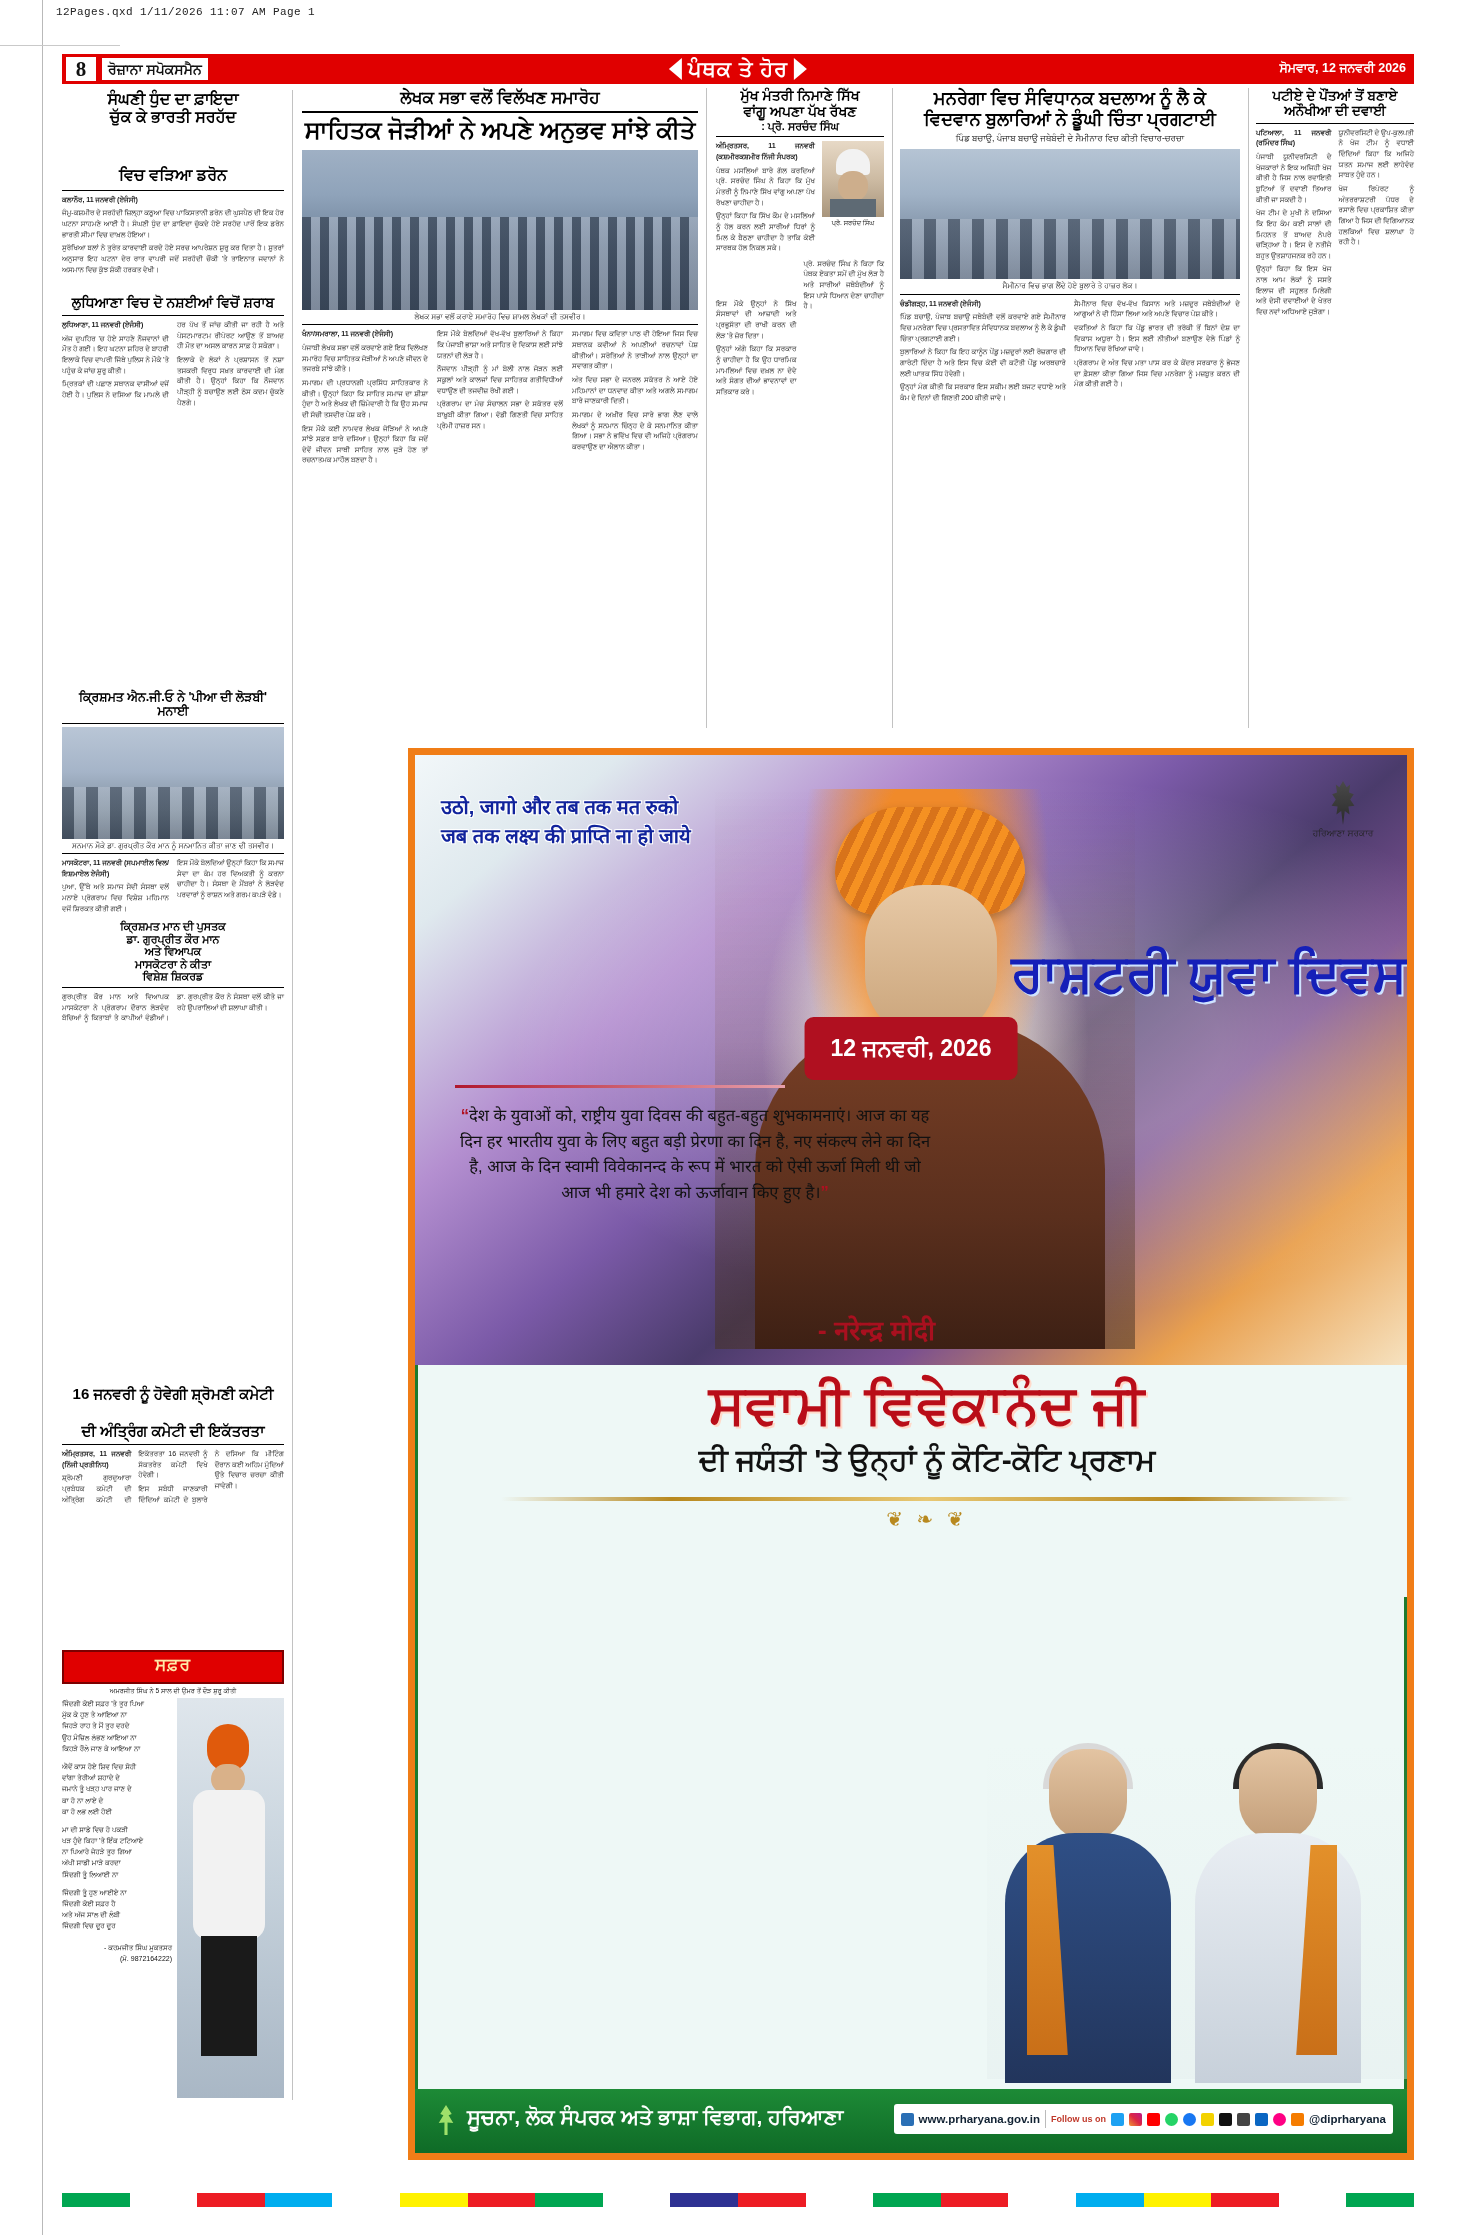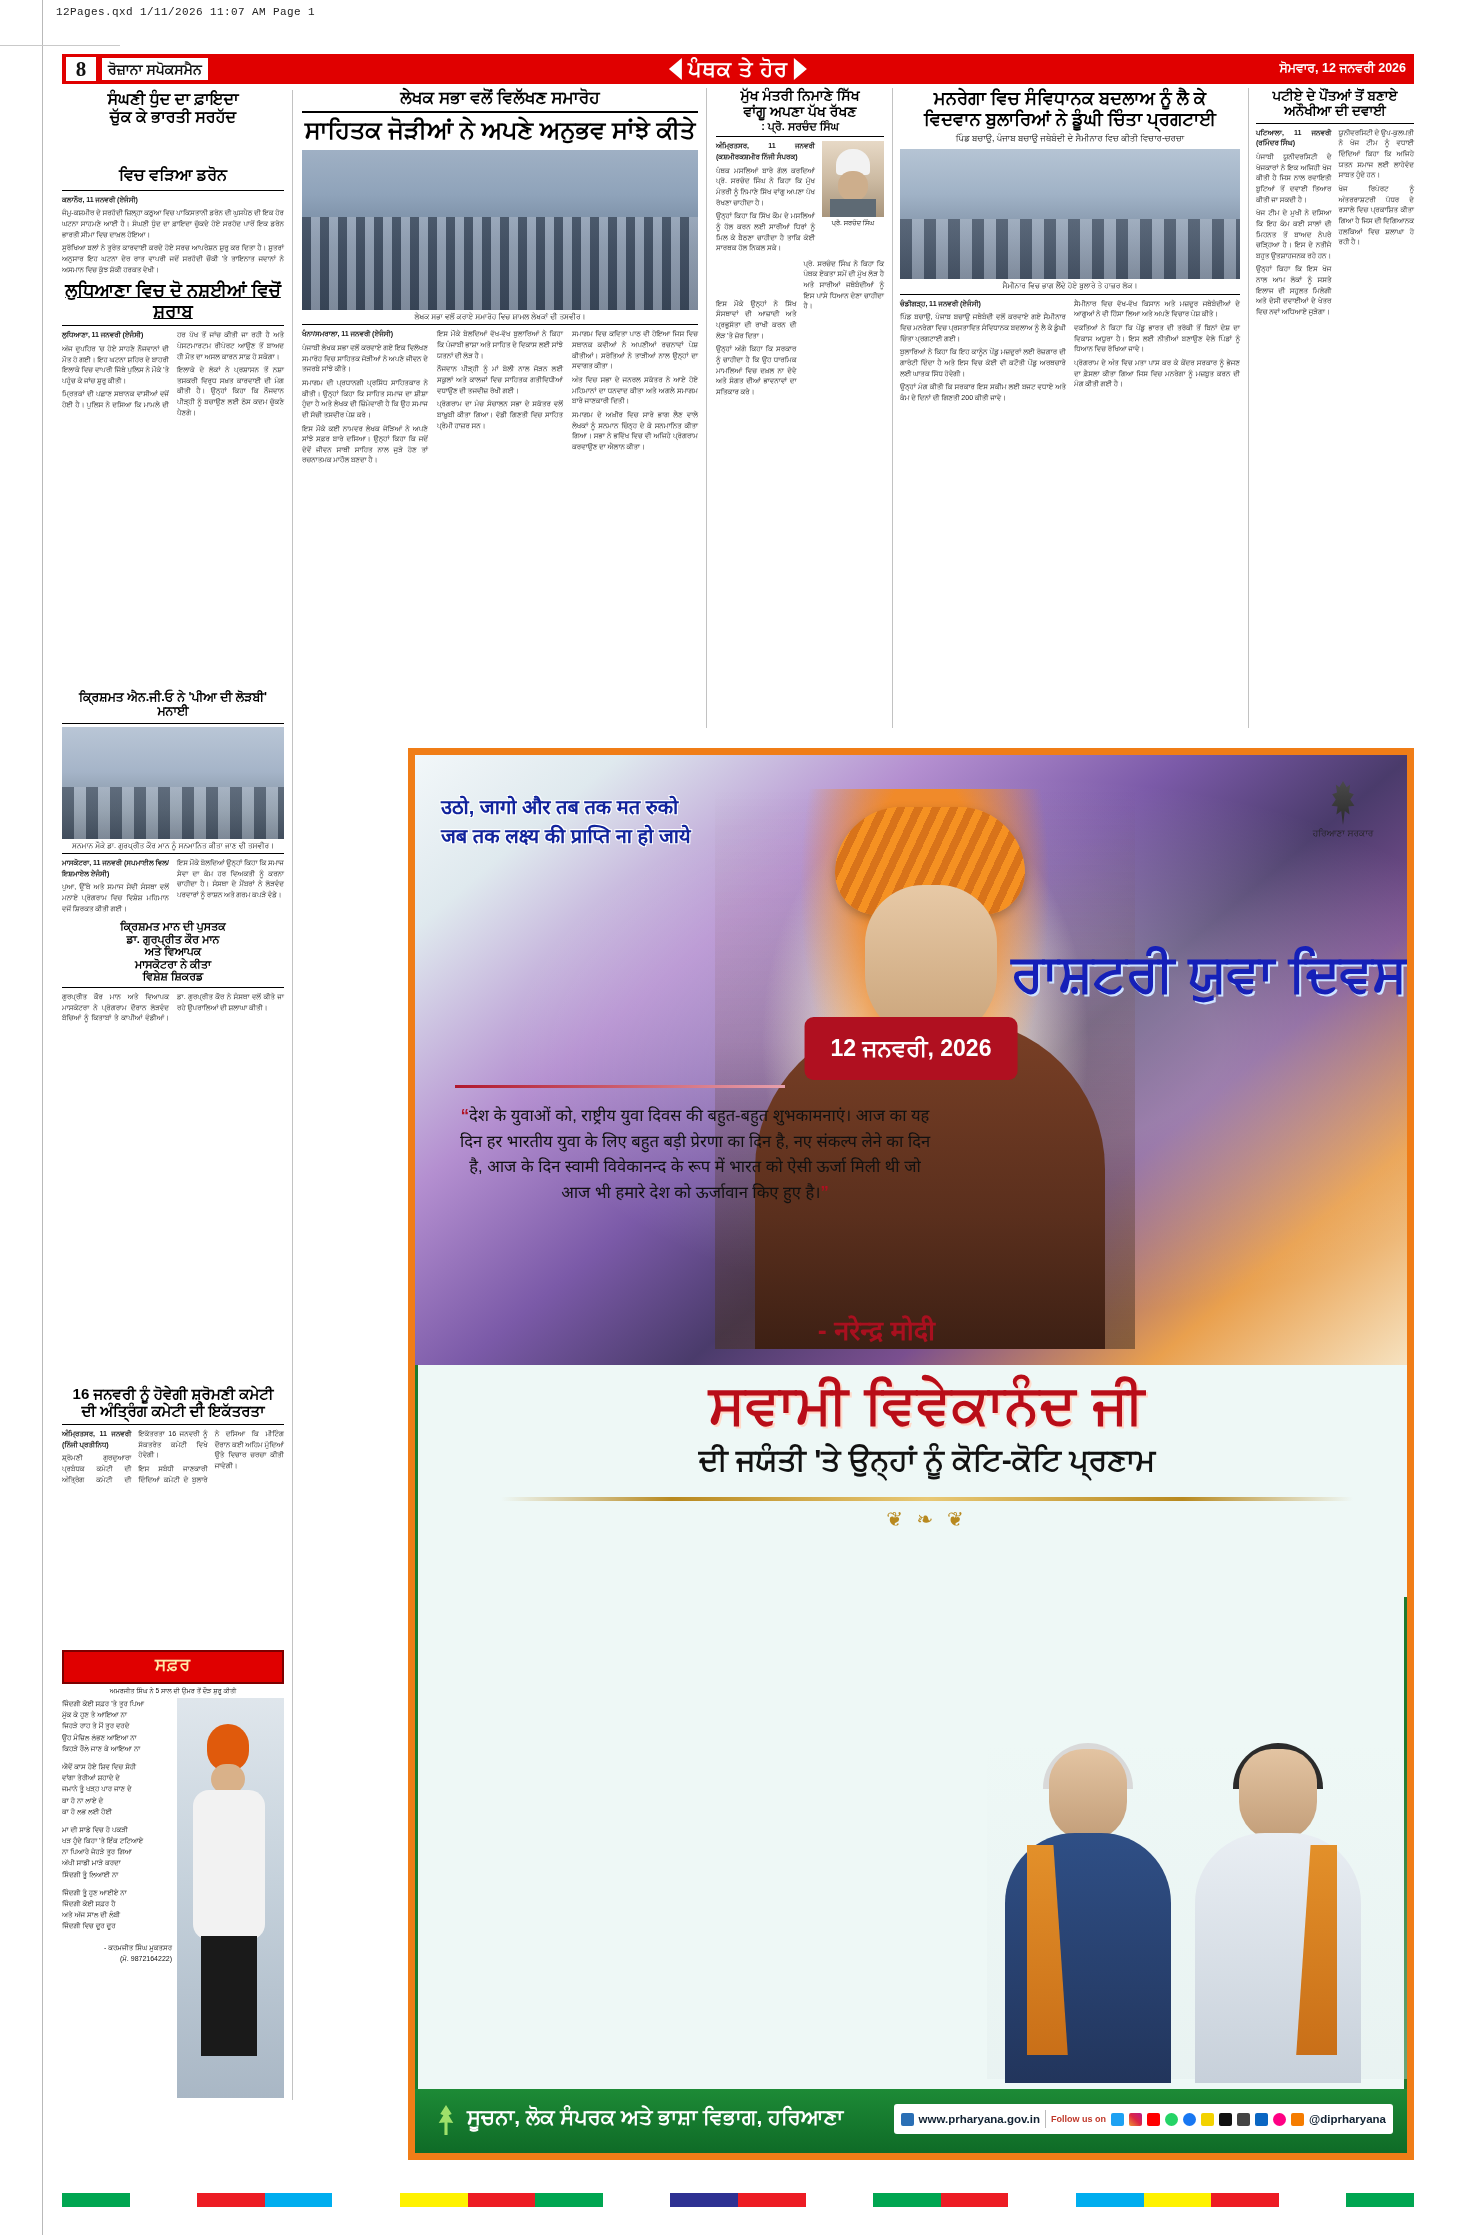--- a/index.html
+++ b/index.html
@@ -141,21 +141,21 @@
     <div class="hl" style="font-size:16px;">ਸੰਘਣੀ ਧੁੰਦ ਦਾ ਫ਼ਾਇਦਾ</div>
     <div class="hl" style="font-size:16px;">ਚੁੱਕ ਕੇ ਭਾਰਤੀ ਸਰਹੱਦ</div>
     <div class="hl" style="font-size:16px;margin-top:40px;">ਵਿਚ ਵੜਿਆ ਡਰੋਨ</div>
     <div class="rule" style="margin:5px 0 4px;"></div>
     <div class="body">
       <p><b>ਕਲਾਨੌਰ, 11 ਜਨਵਰੀ (ਏਜੰਸੀ)</b></p>
       <p>ਜੰਮੂ-ਕਸ਼ਮੀਰ ਦੇ ਸਰਹੱਦੀ ਜ਼ਿਲ੍ਹਾ ਕਠੂਆ ਵਿਚ ਪਾਕਿਸਤਾਨੀ ਡਰੋਨ ਦੀ ਘੁਸਪੈਠ ਦੀ ਇਕ ਹੋਰ ਘਟਨਾ ਸਾਹਮਣੇ ਆਈ ਹੈ। ਸੰਘਣੀ ਧੁੰਦ ਦਾ ਫ਼ਾਇਦਾ ਚੁੱਕਦੇ ਹੋਏ ਸਰਹੱਦ ਪਾਰੋਂ ਇਕ ਡਰੋਨ ਭਾਰਤੀ ਸੀਮਾ ਵਿਚ ਦਾਖ਼ਲ ਹੋਇਆ।</p>
       <p>ਸੁਰੱਖਿਆ ਬਲਾਂ ਨੇ ਤੁਰੰਤ ਕਾਰਵਾਈ ਕਰਦੇ ਹੋਏ ਸਰਚ ਆਪਰੇਸ਼ਨ ਸ਼ੁਰੂ ਕਰ ਦਿਤਾ ਹੈ। ਸੂਤਰਾਂ ਅਨੁਸਾਰ ਇਹ ਘਟਨਾ ਦੇਰ ਰਾਤ ਵਾਪਰੀ ਜਦੋਂ ਸਰਹੱਦੀ ਚੌਕੀ 'ਤੇ ਤਾਇਨਾਤ ਜਵਾਨਾਂ ਨੇ ਅਸਮਾਨ ਵਿਚ ਕੁੱਝ ਸ਼ੱਕੀ ਹਰਕਤ ਵੇਖੀ।</p>
     </div>
 
-    <div class="hl" style="font-size:18px;margin-top:5px;text-decoration:underline;">ਲੁਧਿਆਣਾ ਵਿਚ ਦੋ ਨਸ਼ਈਆਂ ਵਿਚੋਂ ਸ਼ਰਾਬ</div>
+    <div class="hl" style="font-size:14px;margin-top:20px;">ਲੁਧਿਆਣਾ ਵਿਚ ਦੋ ਨਸ਼ਈਆਂ ਵਿਚੋਂ ਸ਼ਰਾਬ</div>
     <div class="rule" style="margin:4px 0 4px;"></div>
     <div class="body" style="column-count:2;column-gap:8px;">
       <p><b>ਲੁਧਿਆਣਾ, 11 ਜਨਵਰੀ (ਏਜੰਸੀ)</b></p>
       <p>ਅੱਜ ਦੁਪਹਿਰ 'ਚ ਹੋਏ ਸਾਹਣੇ ਨੌਜਵਾਨਾਂ ਦੀ ਮੌਤ ਹੋ ਗਈ। ਇਹ ਘਟਨਾ ਸ਼ਹਿਰ ਦੇ ਬਾਹਰੀ ਇਲਾਕੇ ਵਿਚ ਵਾਪਰੀ ਜਿੱਥੇ ਪੁਲਿਸ ਨੇ ਮੌਕੇ 'ਤੇ ਪਹੁੰਚ ਕੇ ਜਾਂਚ ਸ਼ੁਰੂ ਕੀਤੀ।</p>
       <p>ਮ੍ਰਿਤਕਾਂ ਦੀ ਪਛਾਣ ਸਥਾਨਕ ਵਾਸੀਆਂ ਵਜੋਂ ਹੋਈ ਹੈ। ਪੁਲਿਸ ਨੇ ਦਸਿਆ ਕਿ ਮਾਮਲੇ ਦੀ ਹਰ ਪੱਖ ਤੋਂ ਜਾਂਚ ਕੀਤੀ ਜਾ ਰਹੀ ਹੈ ਅਤੇ ਪੋਸਟਮਾਰਟਮ ਰੀਪੋਰਟ ਆਉਣ ਤੋਂ ਬਾਅਦ ਹੀ ਮੌਤ ਦਾ ਅਸਲ ਕਾਰਨ ਸਾਫ਼ ਹੋ ਸਕੇਗਾ।</p>
       <p>ਇਲਾਕੇ ਦੇ ਲੋਕਾਂ ਨੇ ਪ੍ਰਸ਼ਾਸਨ ਤੋਂ ਨਸ਼ਾ ਤਸਕਰੀ ਵਿਰੁਧ ਸਖ਼ਤ ਕਾਰਵਾਈ ਦੀ ਮੰਗ ਕੀਤੀ ਹੈ। ਉਨ੍ਹਾਂ ਕਿਹਾ ਕਿ ਨੌਜਵਾਨ ਪੀੜ੍ਹੀ ਨੂੰ ਬਚਾਉਣ ਲਈ ਠੋਸ ਕਦਮ ਚੁੱਕਣੇ ਪੈਣਗੇ।</p>
     </div>
   </div>
 
   <div class="col" style="left:62px;top:690px;width:222px;">
@@ -177,21 +177,21 @@
     <div class="hl" style="font-size:11px;">ਮਾਸਕੋਟਰਾ ਨੇ ਕੀਤਾ</div>
     <div class="hl" style="font-size:11px;">ਵਿਸ਼ੇਸ਼ ਸ਼ਿਕਰਡ</div>
     <div class="rule" style="margin:4px 0 4px;"></div>
     <div class="body" style="column-count:2;column-gap:8px;">
       <p>ਗੁਰਪ੍ਰੀਤ ਕੌਰ ਮਾਨ ਅਤੇ ਵਿਆਪਕ ਮਾਸਕੋਟਰਾ ਨੇ ਪ੍ਰੋਗਰਾਮ ਦੌਰਾਨ ਲੋੜਵੰਦ ਬੱਚਿਆਂ ਨੂੰ ਕਿਤਾਬਾਂ ਤੇ ਕਾਪੀਆਂ ਵੰਡੀਆਂ। ਡਾ. ਗੁਰਪ੍ਰੀਤ ਕੌਰ ਨੇ ਸੰਸਥਾ ਵਲੋਂ ਕੀਤੇ ਜਾ ਰਹੇ ਉਪਰਾਲਿਆਂ ਦੀ ਸ਼ਲਾਘਾ ਕੀਤੀ।</p>
     </div>
   </div>
 
   <div class="col" style="left:62px;top:1385px;width:222px;">
     <div class="hl" style="font-size:15px;">16 ਜਨਵਰੀ ਨੂੰ ਹੋਵੇਗੀ ਸ਼੍ਰੋਮਣੀ ਕਮੇਟੀ</div>
-    <div class="hl" style="font-size:15px;">ਦੀ ਅੰਤ੍ਰਿੰਗ ਕਮੇਟੀ ਦੀ ਇਕੱਤਰਤਾ</div>
+    <div class="hl" style="font-size:15px;margin-top:20px;">ਦੀ ਅੰਤ੍ਰਿੰਗ ਕਮੇਟੀ ਦੀ ਇਕੱਤਰਤਾ</div>
     <div class="rule" style="margin:5px 0 4px;"></div>
     <div class="body" style="column-count:3;column-gap:7px;">
       <p><b>ਅੰਮ੍ਰਿਤਸਰ, 11 ਜਨਵਰੀ (ਨਿੱਜੀ ਪ੍ਰਤੀਨਿਧ)</b></p>
       <p>ਸ਼੍ਰੋਮਣੀ ਗੁਰਦੁਆਰਾ ਪ੍ਰਬੰਧਕ ਕਮੇਟੀ ਦੀ ਅੰਤ੍ਰਿੰਗ ਕਮੇਟੀ ਦੀ ਇਕੱਤਰਤਾ 16 ਜਨਵਰੀ ਨੂੰ ਸੱਕਤਰੇਤ ਕਮੇਟੀ ਵਿਖੇ ਹੋਵੇਗੀ।</p>
       <p>ਇਸ ਸਬੰਧੀ ਜਾਣਕਾਰੀ ਦਿੰਦਿਆਂ ਕਮੇਟੀ ਦੇ ਬੁਲਾਰੇ ਨੇ ਦਸਿਆ ਕਿ ਮੀਟਿੰਗ ਦੌਰਾਨ ਕਈ ਅਹਿਮ ਮੁੱਦਿਆਂ ਉਤੇ ਵਿਚਾਰ ਚਰਚਾ ਕੀਤੀ ਜਾਵੇਗੀ।</p>
     </div>
   </div>
 
   <div class="col" style="left:62px;top:1650px;width:222px;">
     <div class="safar">

